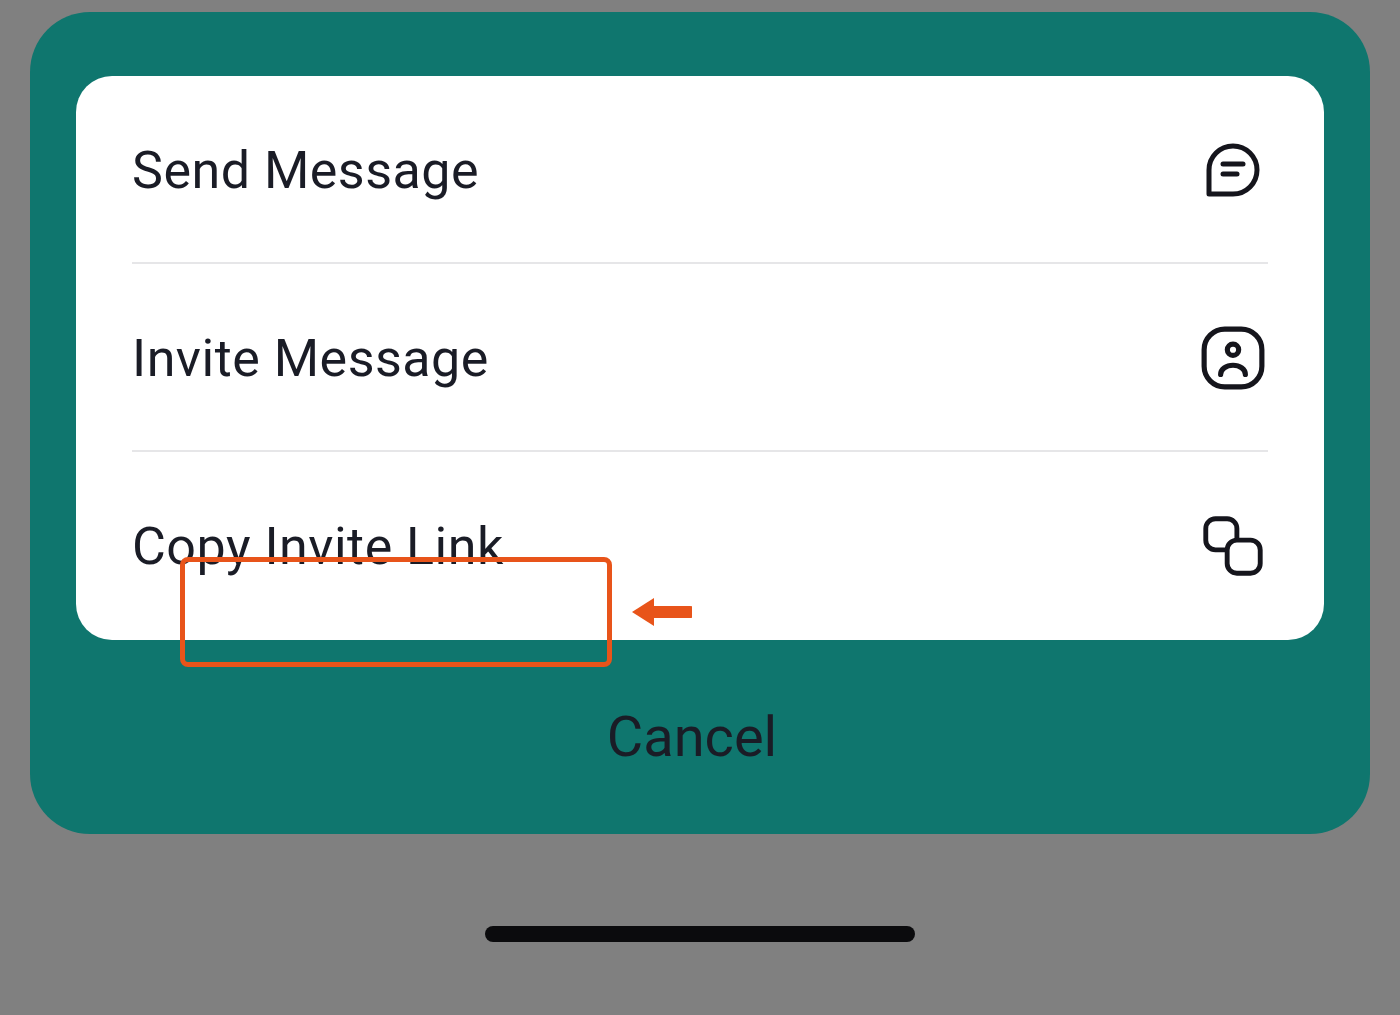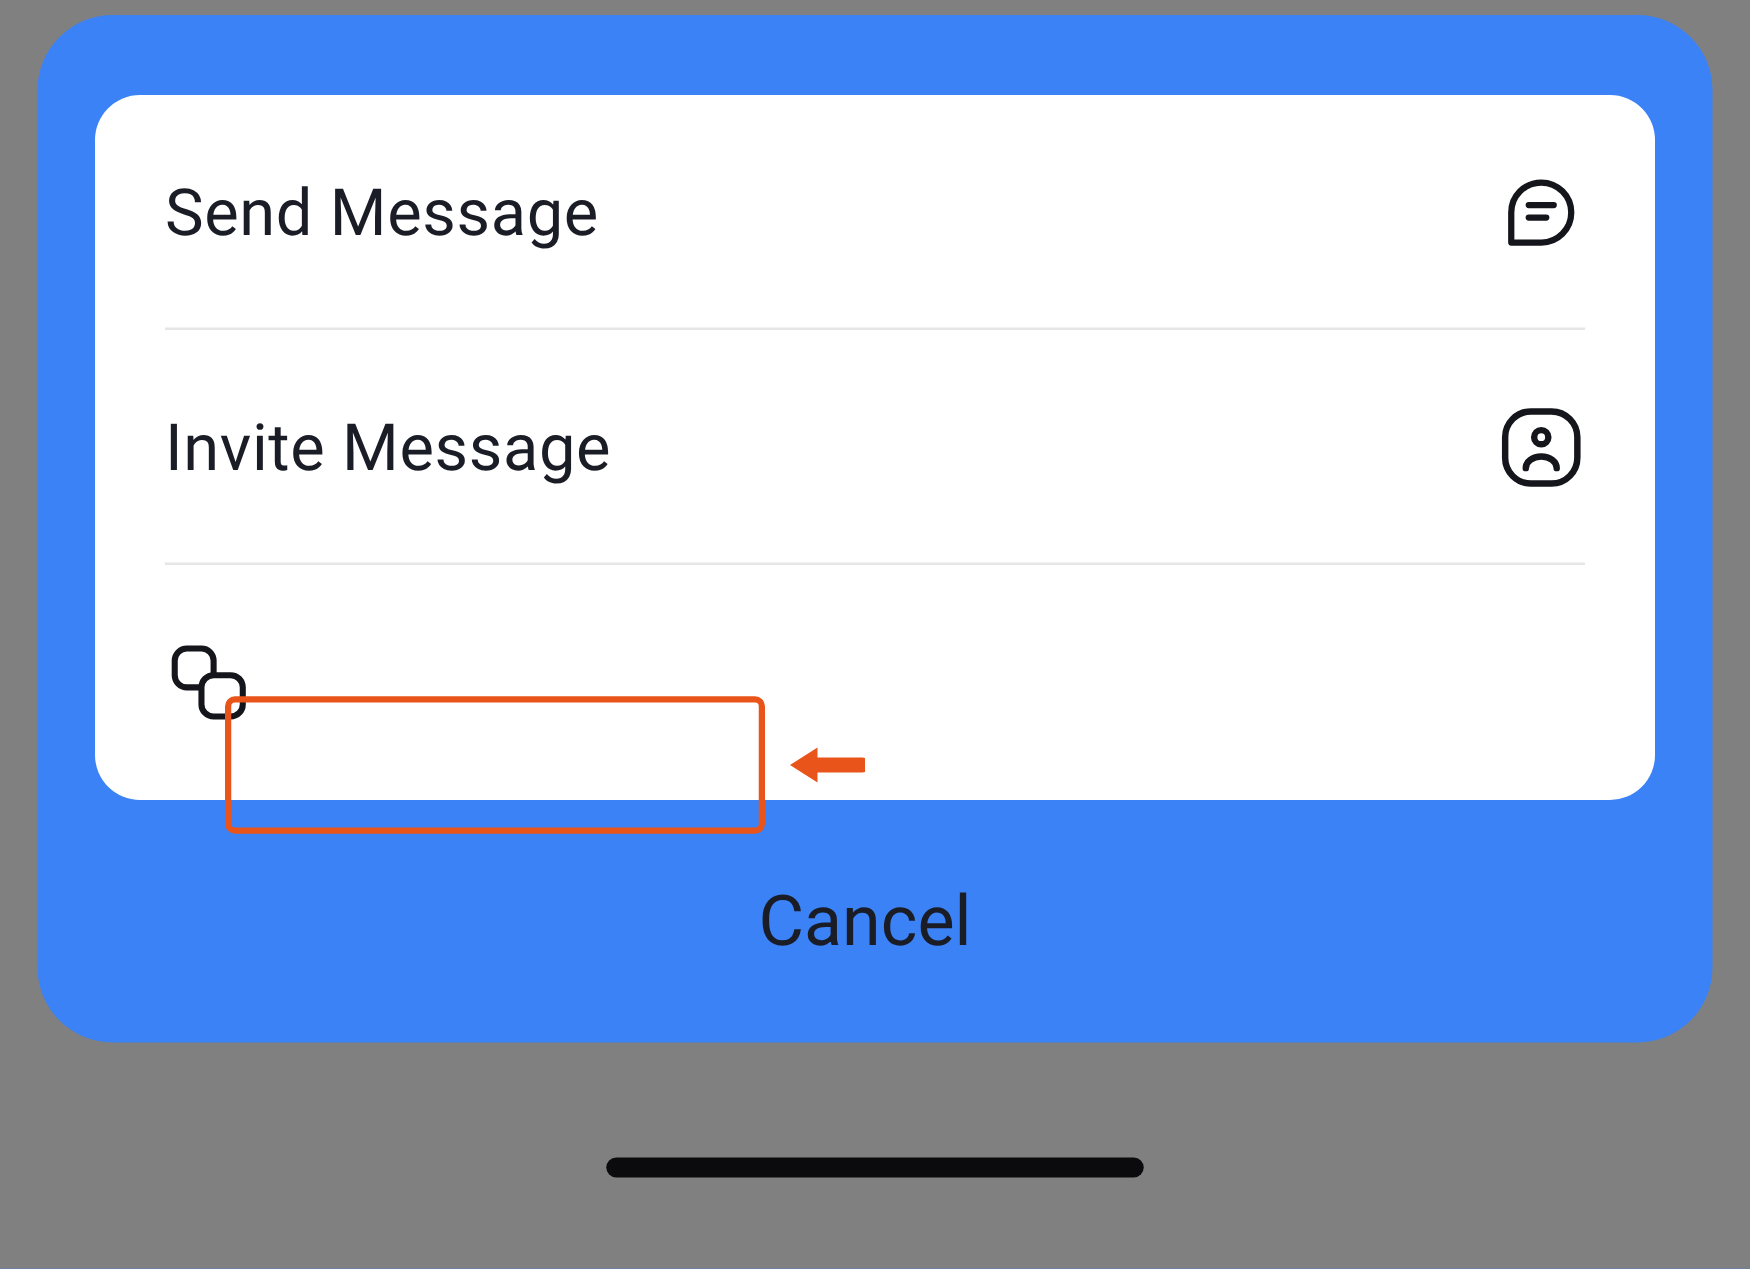--- a/index.html
+++ b/index.html
@@ -10,21 +10,21 @@
       display: flex;
       align-items: flex-start;
       justify-content: center;
     }
     .sheet {
       position: absolute;
       left: 30px;
       top: 12px;
       width: 1340px;
       height: 822px;
-      background: #3b82f6;
+      background: #0f766e;
       border-radius: 60px;
     }
     .options-card {
       position: absolute;
       left: 46px;
       top: 64px;
       width: 1248px;
       height: 564px;
       background: #ffffff;
       border-radius: 36px;
@@ -120,20 +120,21 @@
         <svg width="66" height="66" viewBox="0 0 64 64" fill="none">
           <rect x="4" y="4" width="56" height="56" rx="20" stroke="#15151c" stroke-width="5" fill="none"></rect>
           <circle cx="32" cy="24" r="5.5" stroke="#15151c" stroke-width="5" fill="none"></circle>
           <path d="M20 48 a12 9 0 0 1 24 0" stroke="#15151c" stroke-width="5" fill="none" stroke-linecap="round"></path>
         </svg>
       </span>
       <div class="divider"></div>
     </div>
 
     <div class="option-row">
+      <span class="option-label">Copy Invite Link</span>
       <span class="icon-slot">
         <svg width="72" height="72" viewBox="0 0 72 72" fill="none">
           <rect x="8" y="8" width="32" height="32" rx="10" stroke="#15151c" stroke-width="5" fill="none"></rect>
           <rect x="30" y="30" width="34" height="34" rx="10" stroke="#15151c" stroke-width="5" fill="#ffffff"></rect>
         </svg>
       </span>
     </div>
 
   </div>
 

